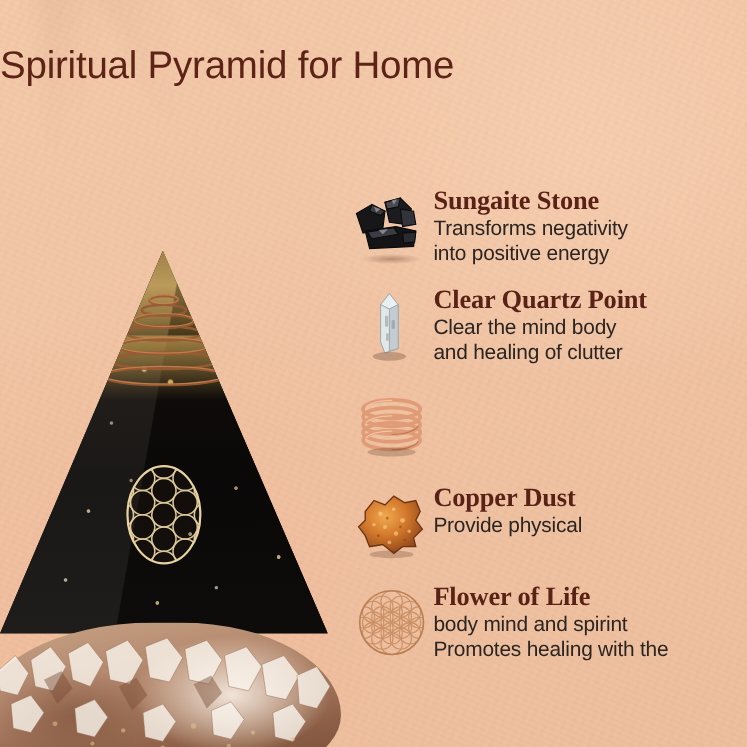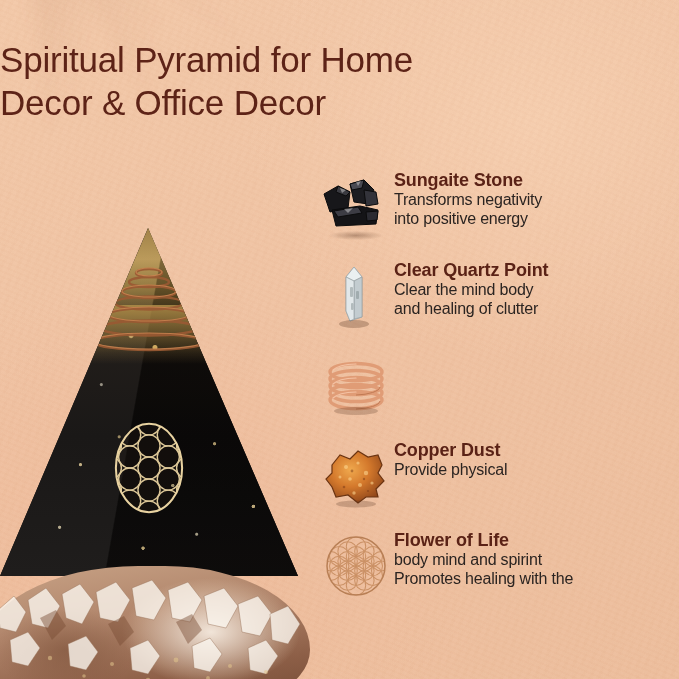--- a/index.html
+++ b/index.html
@@ -164,29 +164,30 @@
     align-items:flex-start;
   }
   .feature-icon {
     width:76px; min-width:76px; height:76px;
     position:relative;
     display:flex; align-items:center; justify-content:center;
   }
   .feature-text { padding-top:2px; }
   .feature-title {
     color:#5a2216;
-    font-size:18px;
+    font-size:24px;
     font-weight:bold;
     line-height:1.12;
     letter-spacing:-.15px;
     white-space:nowrap;
+    font-family:Liberation Serif, serif;
   }
   .feature-desc {
     color:#2b2421;
-    font-size:16px;
+    font-size:19px;
     line-height:1.17;
     letter-spacing:-.2px;
     margin-top:1px;
   }
   .feature-desc .dl { display:block; white-space:nowrap; }
 
   
   .shadow-ell {
     position:absolute; left:50%; bottom:4px;
     transform:translateX(-50%);
@@ -208,21 +209,20 @@
     <div class="frond" style="transform: rotate(71.4deg); width: 272px; opacity: 0.69;"></div>
     <div class="frond" style="transform: rotate(77.6deg); width: 170px; opacity: 0.83;"></div>
     <div class="frond" style="transform: rotate(83.8deg); width: 204px; opacity: 0.55;"></div>
     <div class="frond" style="transform: rotate(90deg); width: 238px; opacity: 0.69;"></div>
     <div class="frond" style="transform: rotate(96.2deg); width: 272px; opacity: 0.83;"></div>
     <div class="frond" style="transform: rotate(102.4deg); width: 170px; opacity: 0.55;"></div>
   </div>
 
 <h1 id="title">
   <span>Spiritual Pyramid for Home</span>
-  <span class="l2">Decor &amp; Office Decor</span>
 </h1>
 
 <div id="product">
 
   <div id="pyr-wrap">
     <div class="pyr-face" id="pyr-left"></div>
     <div class="pyr-face" id="pyr-right"></div>
 
     <div id="pyr-clip">
       <div id="pyr-body"></div>

